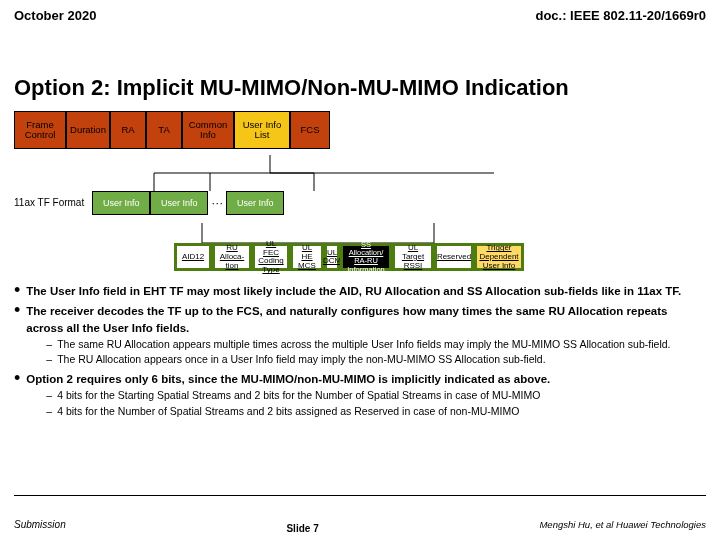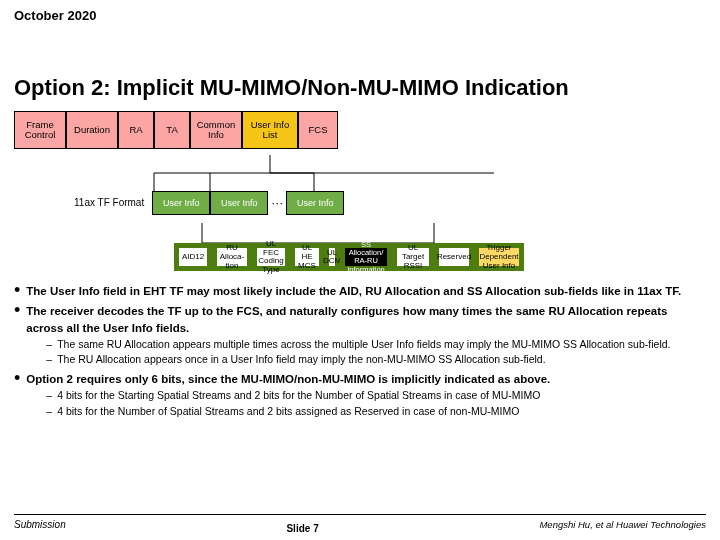--- a/index.html
+++ b/index.html
@@ -55,31 +55,30 @@
     }
 
     .frame-cell {
       border: 1px solid #000;
       display: flex;
       align-items: center;
       justify-content: center;
       font-size: 9.5px;
       text-align: center;
       padding: 1px 2px;
-      background: #fca5a5;
+      background: #c2410c;
       line-height: 1.1;
     }
 
     .frame-cell.yellow-bg { background: #f5c518; }
 
     .tf-format-section {
       display: flex;
       align-items: flex-start;
       margin-bottom: 8px;
-      margin-left: 60px;
     }
 
     .tf-label {
       font-size: 10px;
       margin-right: 8px;
       padding-top: 6px;
       white-space: nowrap;
     }
 
     .tf-cells {
@@ -114,29 +113,30 @@
       margin-bottom: 8px;
     }
 
     .subfield-cells {
       display: flex;
       align-items: stretch;
       height: 28px;
     }
 
     .sf-cell {
-      border: 5px solid #4d7c0f;
+      border: 3px solid #4d7c0f;
       display: flex;
       align-items: center;
       justify-content: center;
       font-size: 8px;
       text-align: center;
       padding: 1px 3px;
       background: #fff;
       line-height: 1.1;
+      text-decoration: underline;
     }
 
     .sf-cell.orange-bg { background: #000000; color: #fff; }
     .sf-cell.yellow-bg { background: #ffd966; }
 
     
     .bullets {
       font-size: 11.5px;
       line-height: 1.4;
       flex: 1;
@@ -175,21 +175,21 @@
       margin-right: 5px;
       flex-shrink: 0;
     }
 
     
     .footer {
       display: flex;
       justify-content: space-between;
       align-items: center;
       border-top: 1px solid #000;
-      padding-top: 0;
+      padding-top: 19px;
       margin-top: auto;
       font-size: 10px;
     }
 
     .footer .submission { font-style: italic; }
     .footer .slide-num { font-weight: bold; margin-top: 8px; }
     .footer .author { font-style: italic; font-size: 9.5px; text-align: center; }
 
     
     .diagram-area {
@@ -197,29 +197,30 @@
       margin-bottom: 4px;
     }
   </style>
 </head>
 <body>
 
 <div class="page">
 
   <div class="top-bar">
     <span class="date">October 2020</span>
+    <span class="doc-ref">doc.: IEEE 802.11-20/1669r0</span>
   </div>
 
   <div class="slide-title">Option 2: Implicit MU-MIMO/Non-MU-MIMO Indication</div>
 
   <div class="diagram-area">
 
     <div class="frame-diagram">
       <div class="frame-cell" style="width:52px">Frame<br>Control</div>
-      <div class="frame-cell" style="width:52px">Duration</div>
+      <div class="frame-cell" style="width:44px">Duration</div>
       <div class="frame-cell" style="width:36px">RA</div>
       <div class="frame-cell" style="width:36px">TA</div>
       <div class="frame-cell" style="width:52px">Common<br>Info</div>
       <div class="frame-cell yellow-bg" style="width:56px">User Info<br>List</div>
       <div class="frame-cell" style="width:40px">FCS</div>
     </div>
 
     <svg width="720" height="36" style="display:block; margin-bottom:0px;">
 
       <line x1="256" y1="0" x2="256" y2="18" stroke="#000" stroke-width="1"></line>

